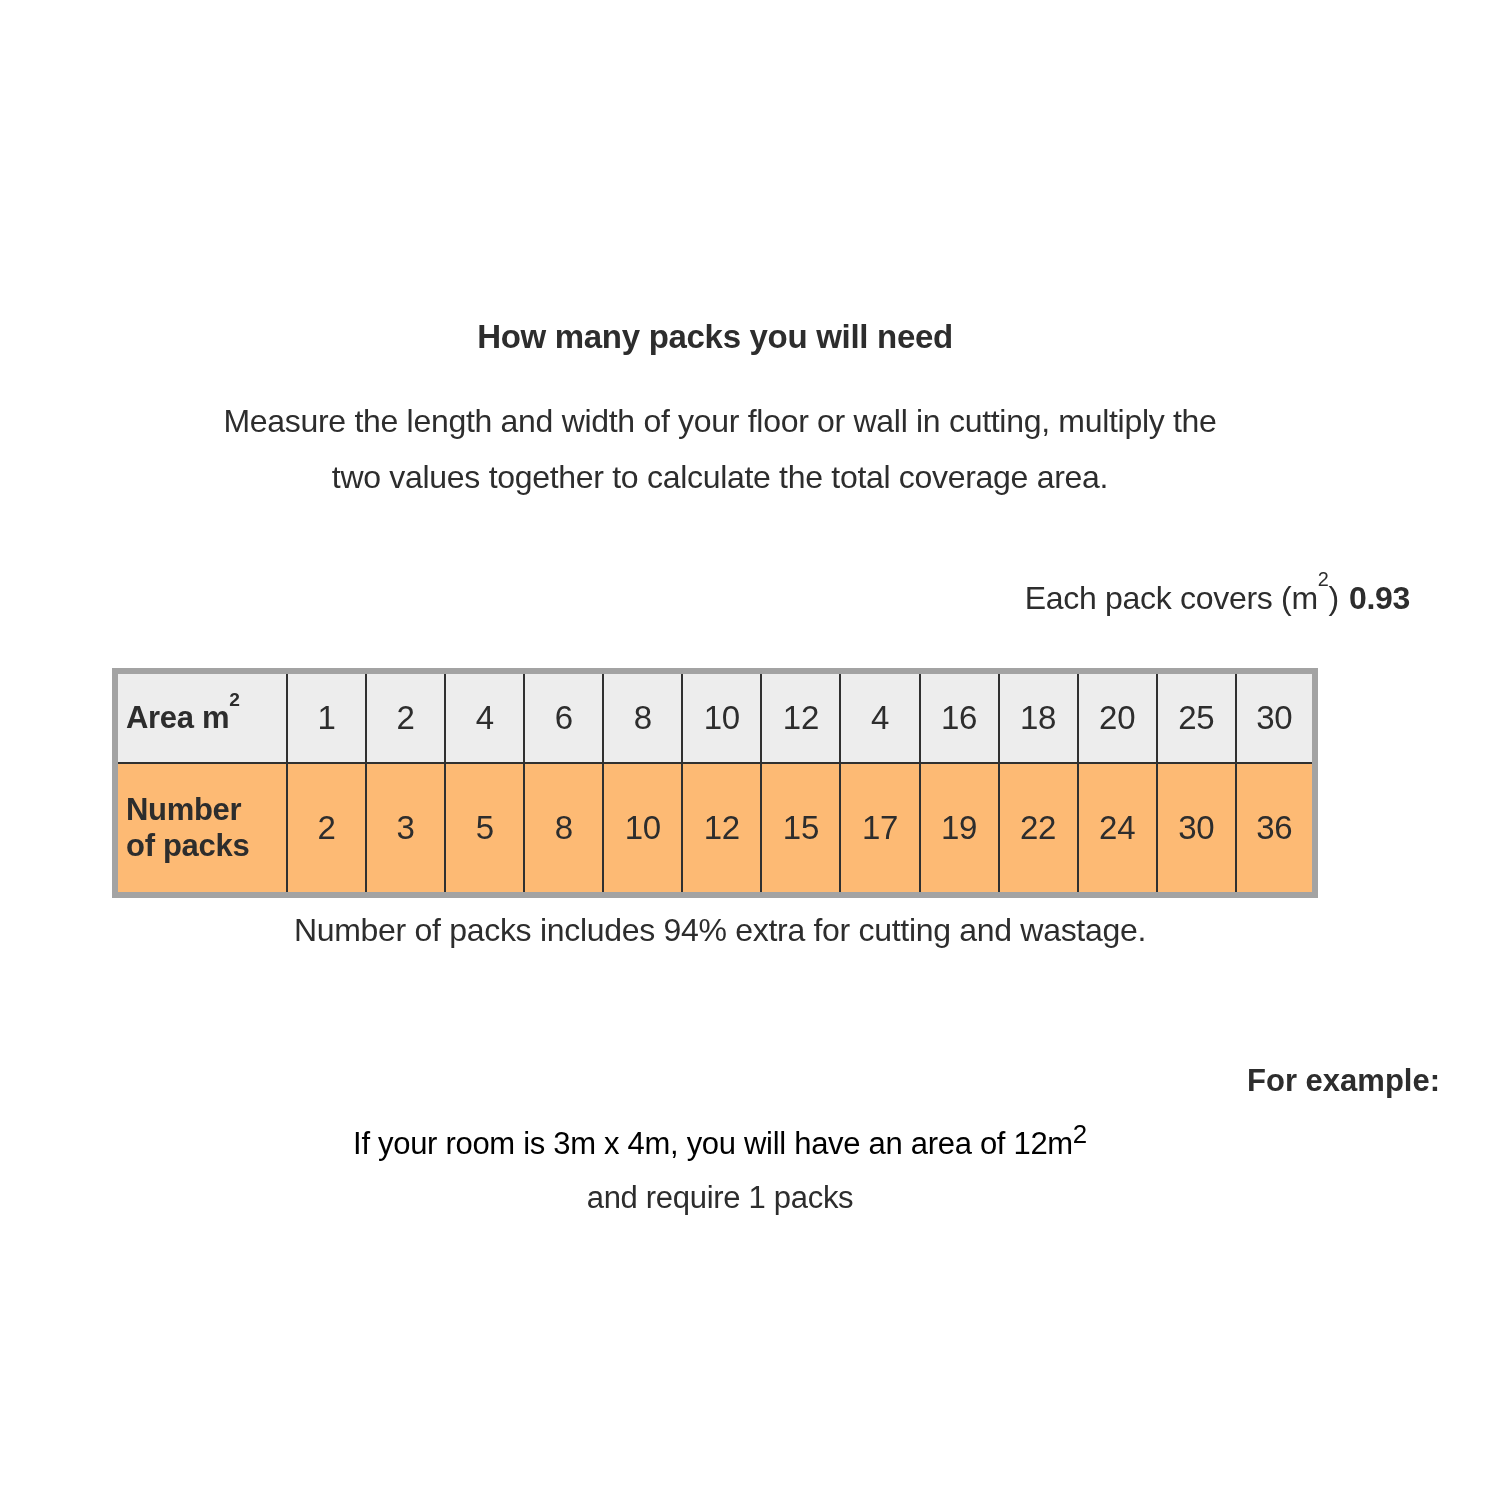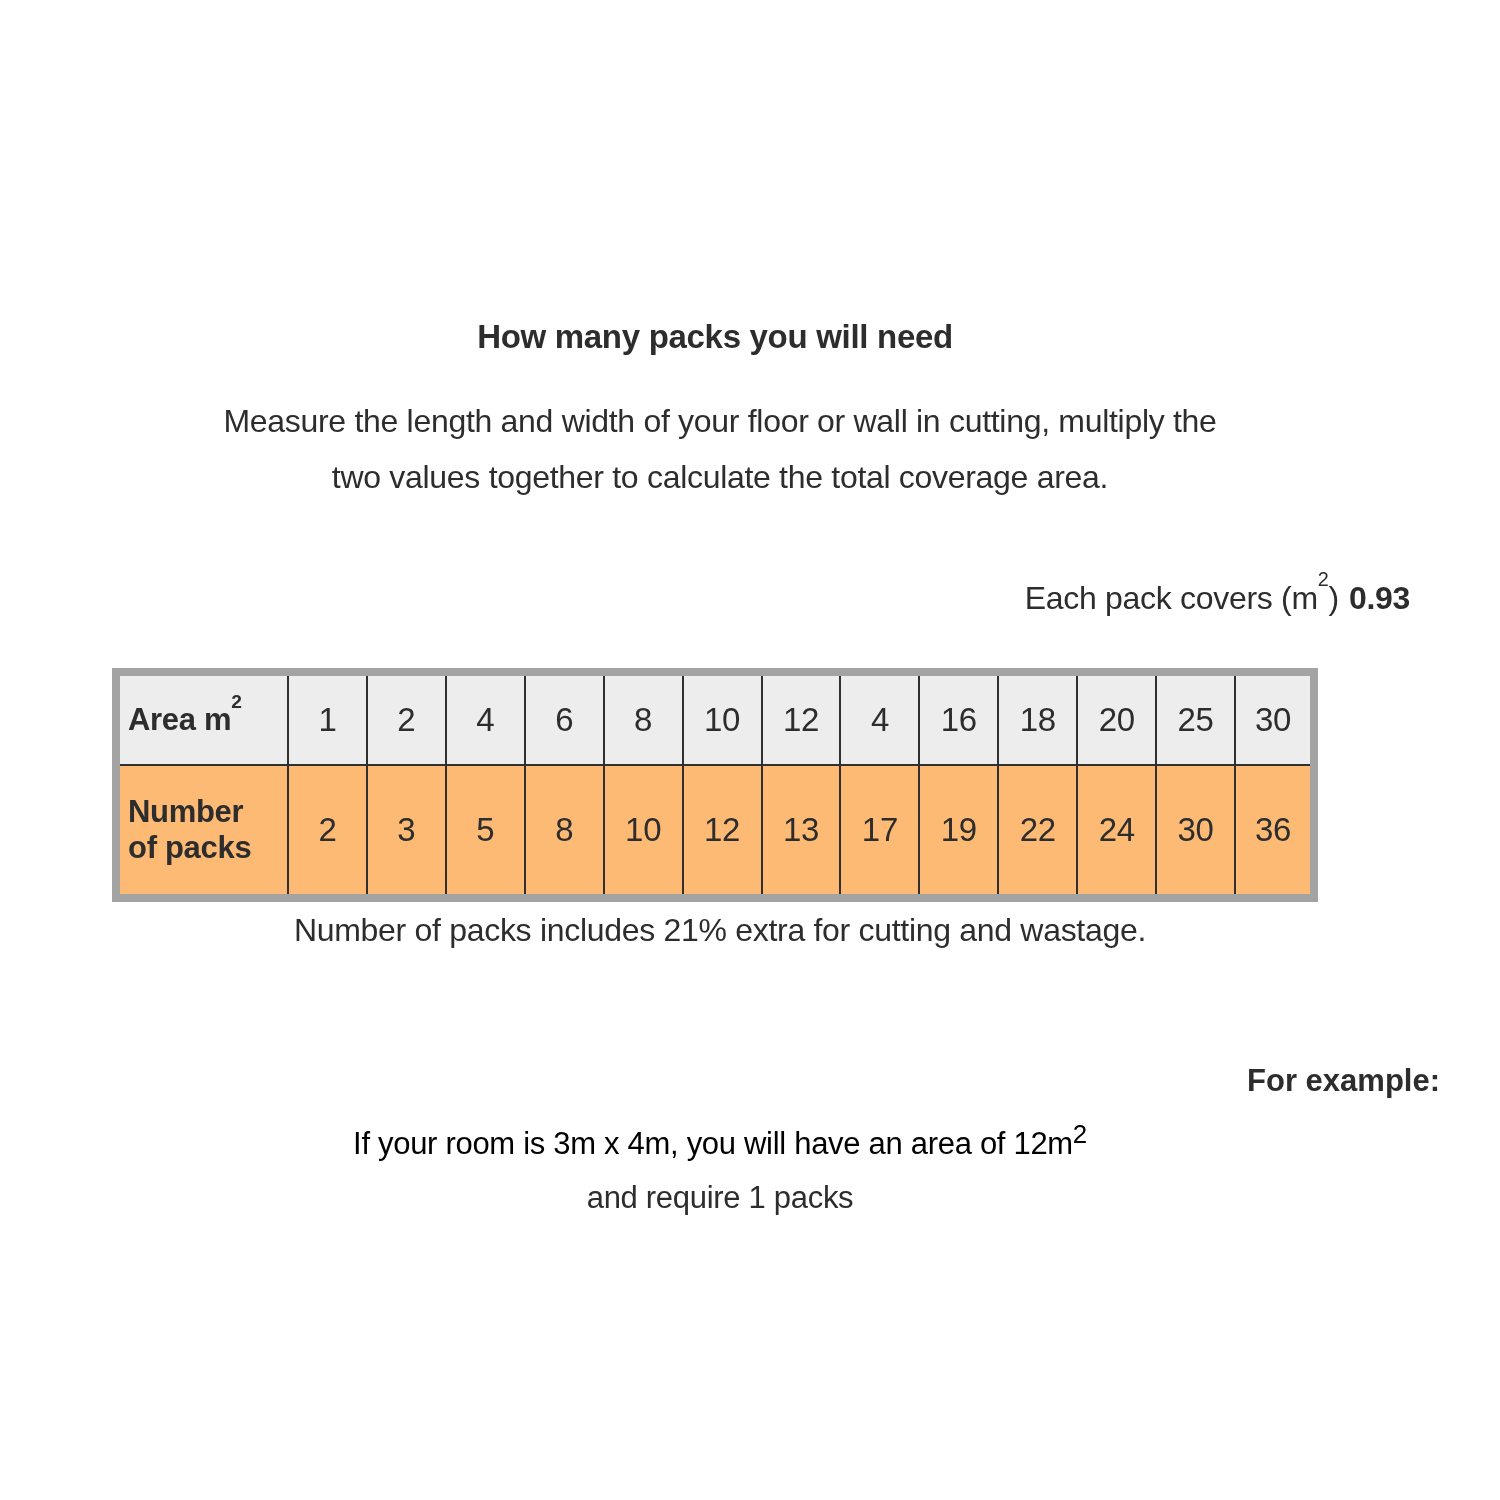--- a/index.html
+++ b/index.html
@@ -69,21 +69,21 @@
     letter-spacing: -0.3px;
     color: #2d2d2d;
   }
   .packs-table td, .packs-table th {
     border: 2px solid #303030;
     text-align: center;
     vertical-align: middle;
     padding: 0;
   }
   .packs-table {
-    border: 8px solid #a3a3a3;
+    border: 6px solid #a3a3a3;
     padding-left: 16px;
   }
   .packs-table .row-header {
     text-align: left;
     padding-left: 8px;
     font-weight: bold;
     font-size: 31px;
   }
   .packs-table tr.header-row td, .packs-table tr.header-row th {
     background: #ededed;
@@ -173,32 +173,32 @@
         <td>30</td>
       </tr>
       <tr class="data-row">
         <th class="row-header"><span>Number</span><br><span>of packs</span></th>
         <td>2</td>
         <td>3</td>
         <td>5</td>
         <td>8</td>
         <td>10</td>
         <td>12</td>
-        <td>13</td>
+        <td>15</td>
         <td>17</td>
         <td>19</td>
         <td>22</td>
         <td>24</td>
         <td>30</td>
         <td>36</td>
       </tr>
     </tbody>
   </table>
 
-  <div class="note">Number of packs includes 21% extra for cutting and wastage.</div>
+  <div class="note">Number of packs includes 94% extra for cutting and wastage.</div>
 
   <div class="example-heading">For example:</div>
 
   <div class="example-line1">
     <span>If your room is 3m x 4m, you will have an area of 12m</span><sup>2</sup>
   </div>
 
   <div class="example-line2">and require 1 packs</div>
 
 </div>

